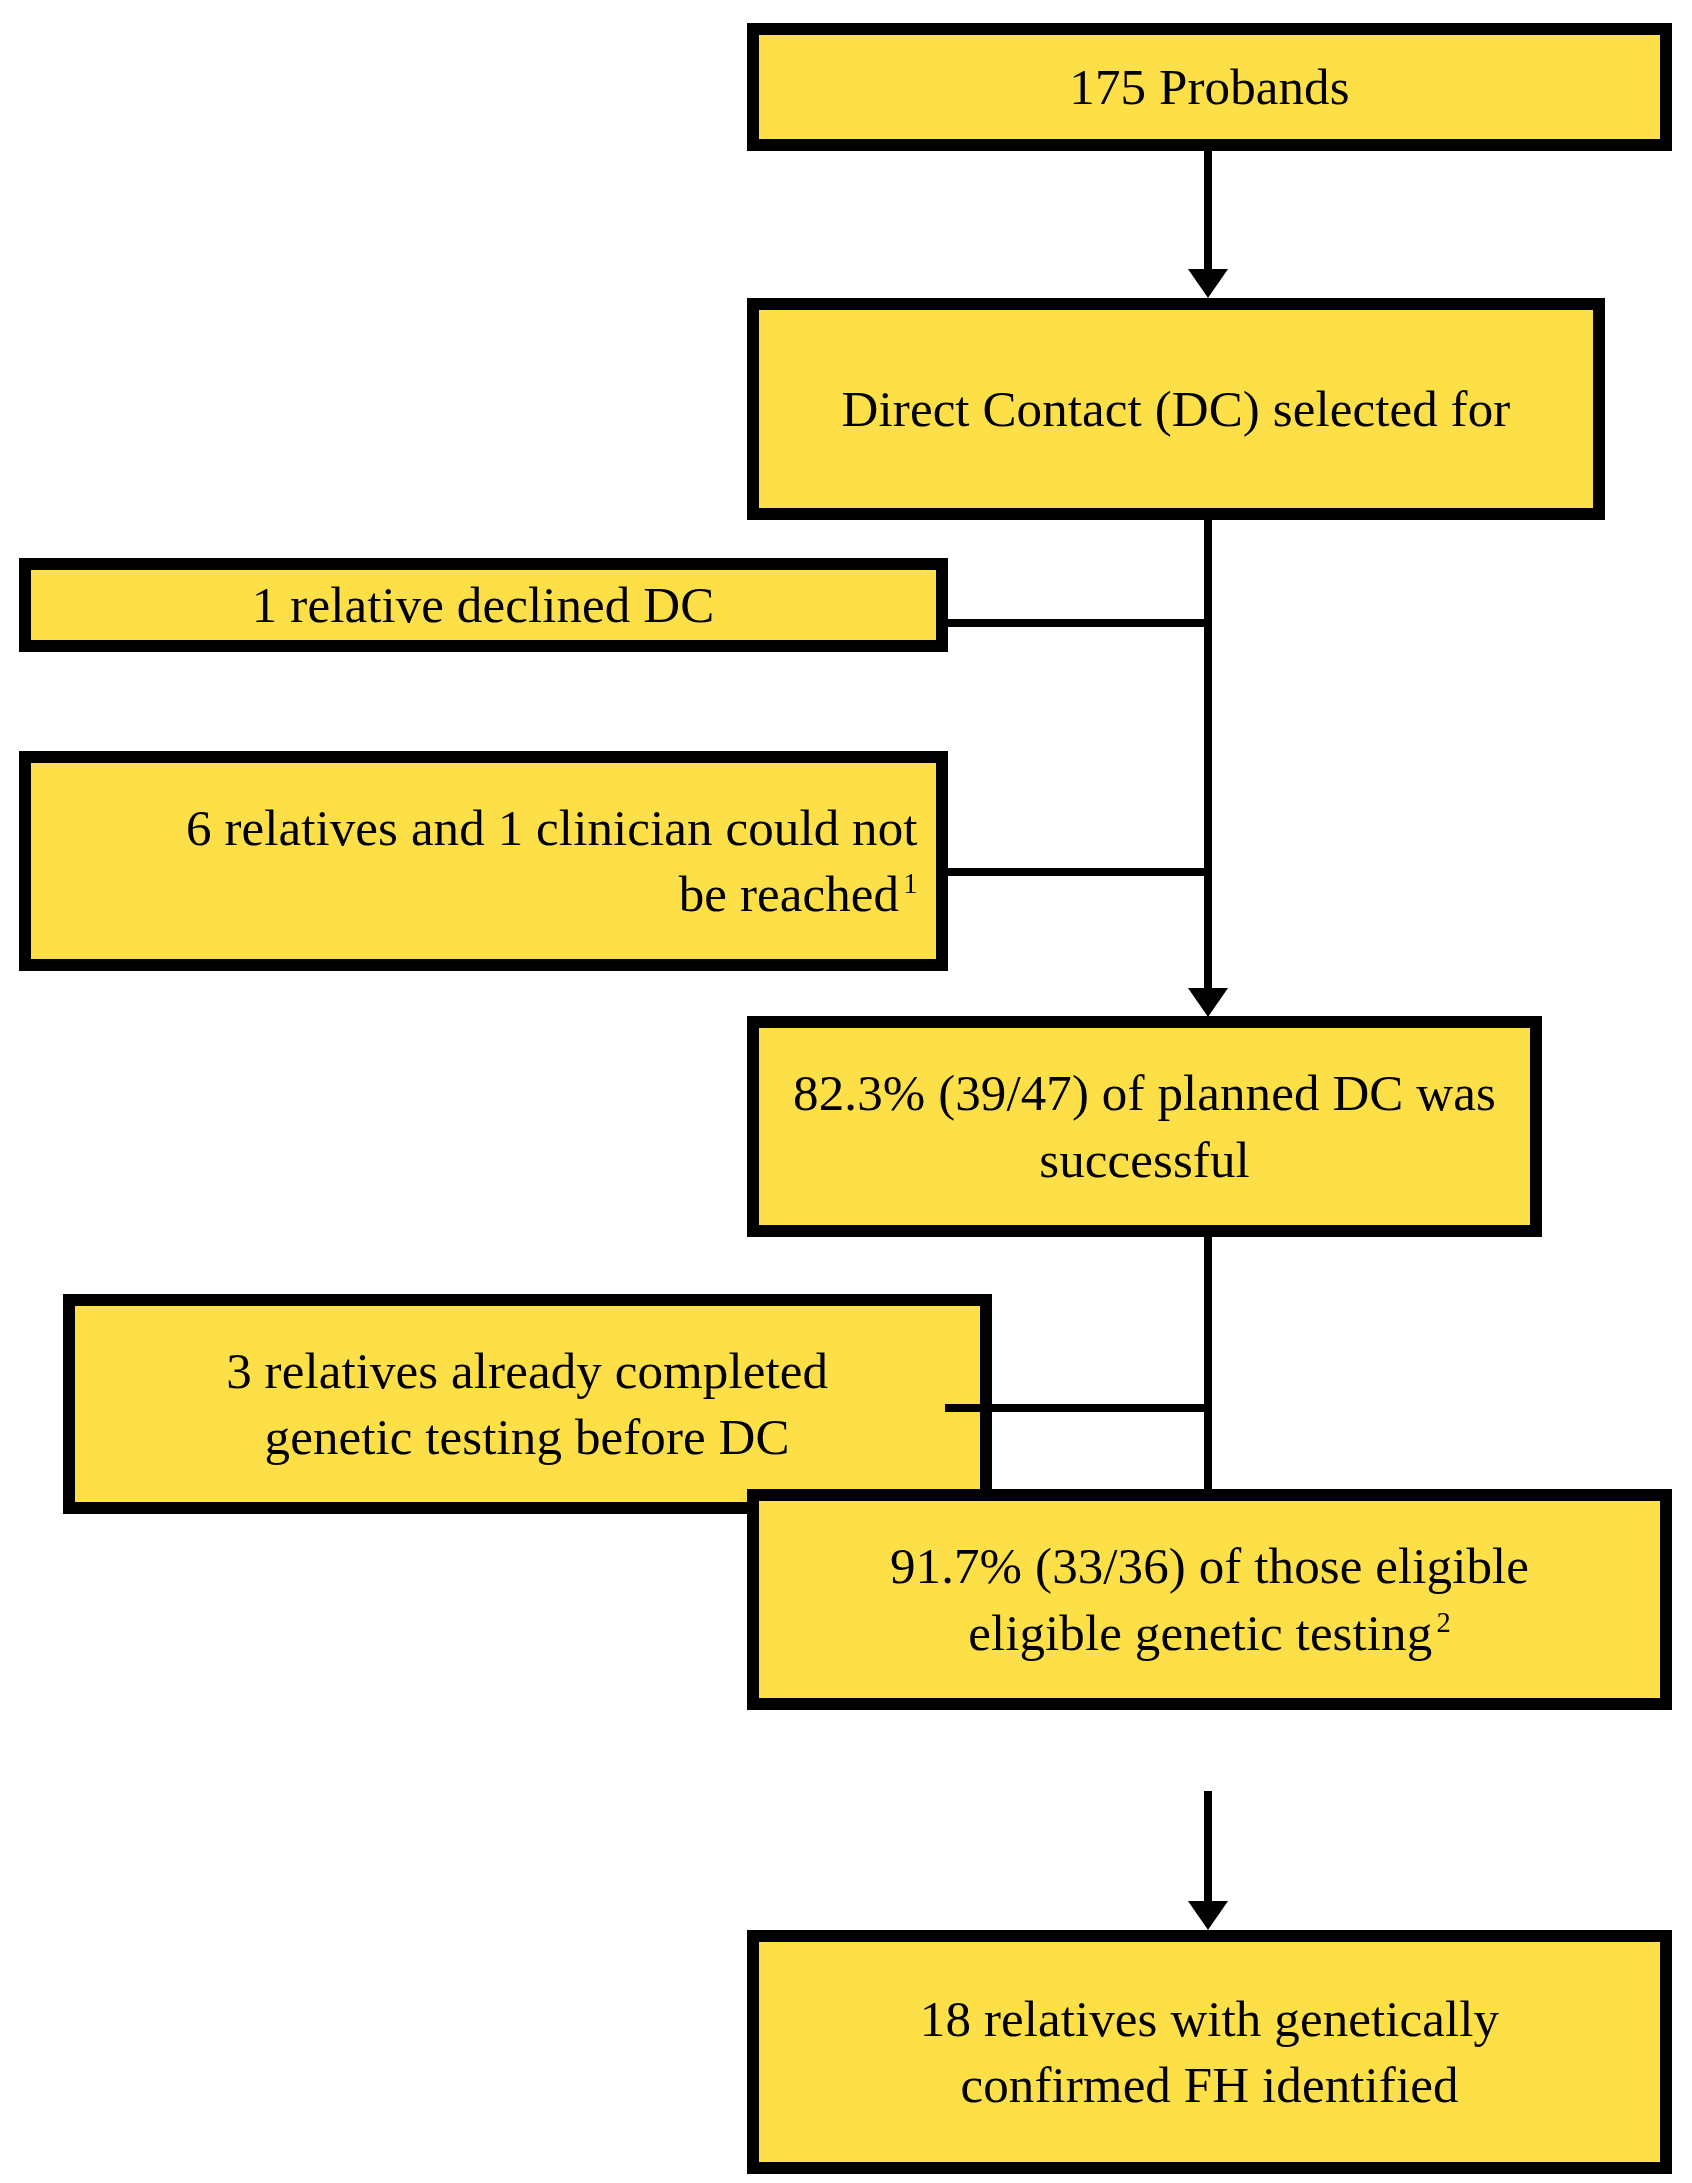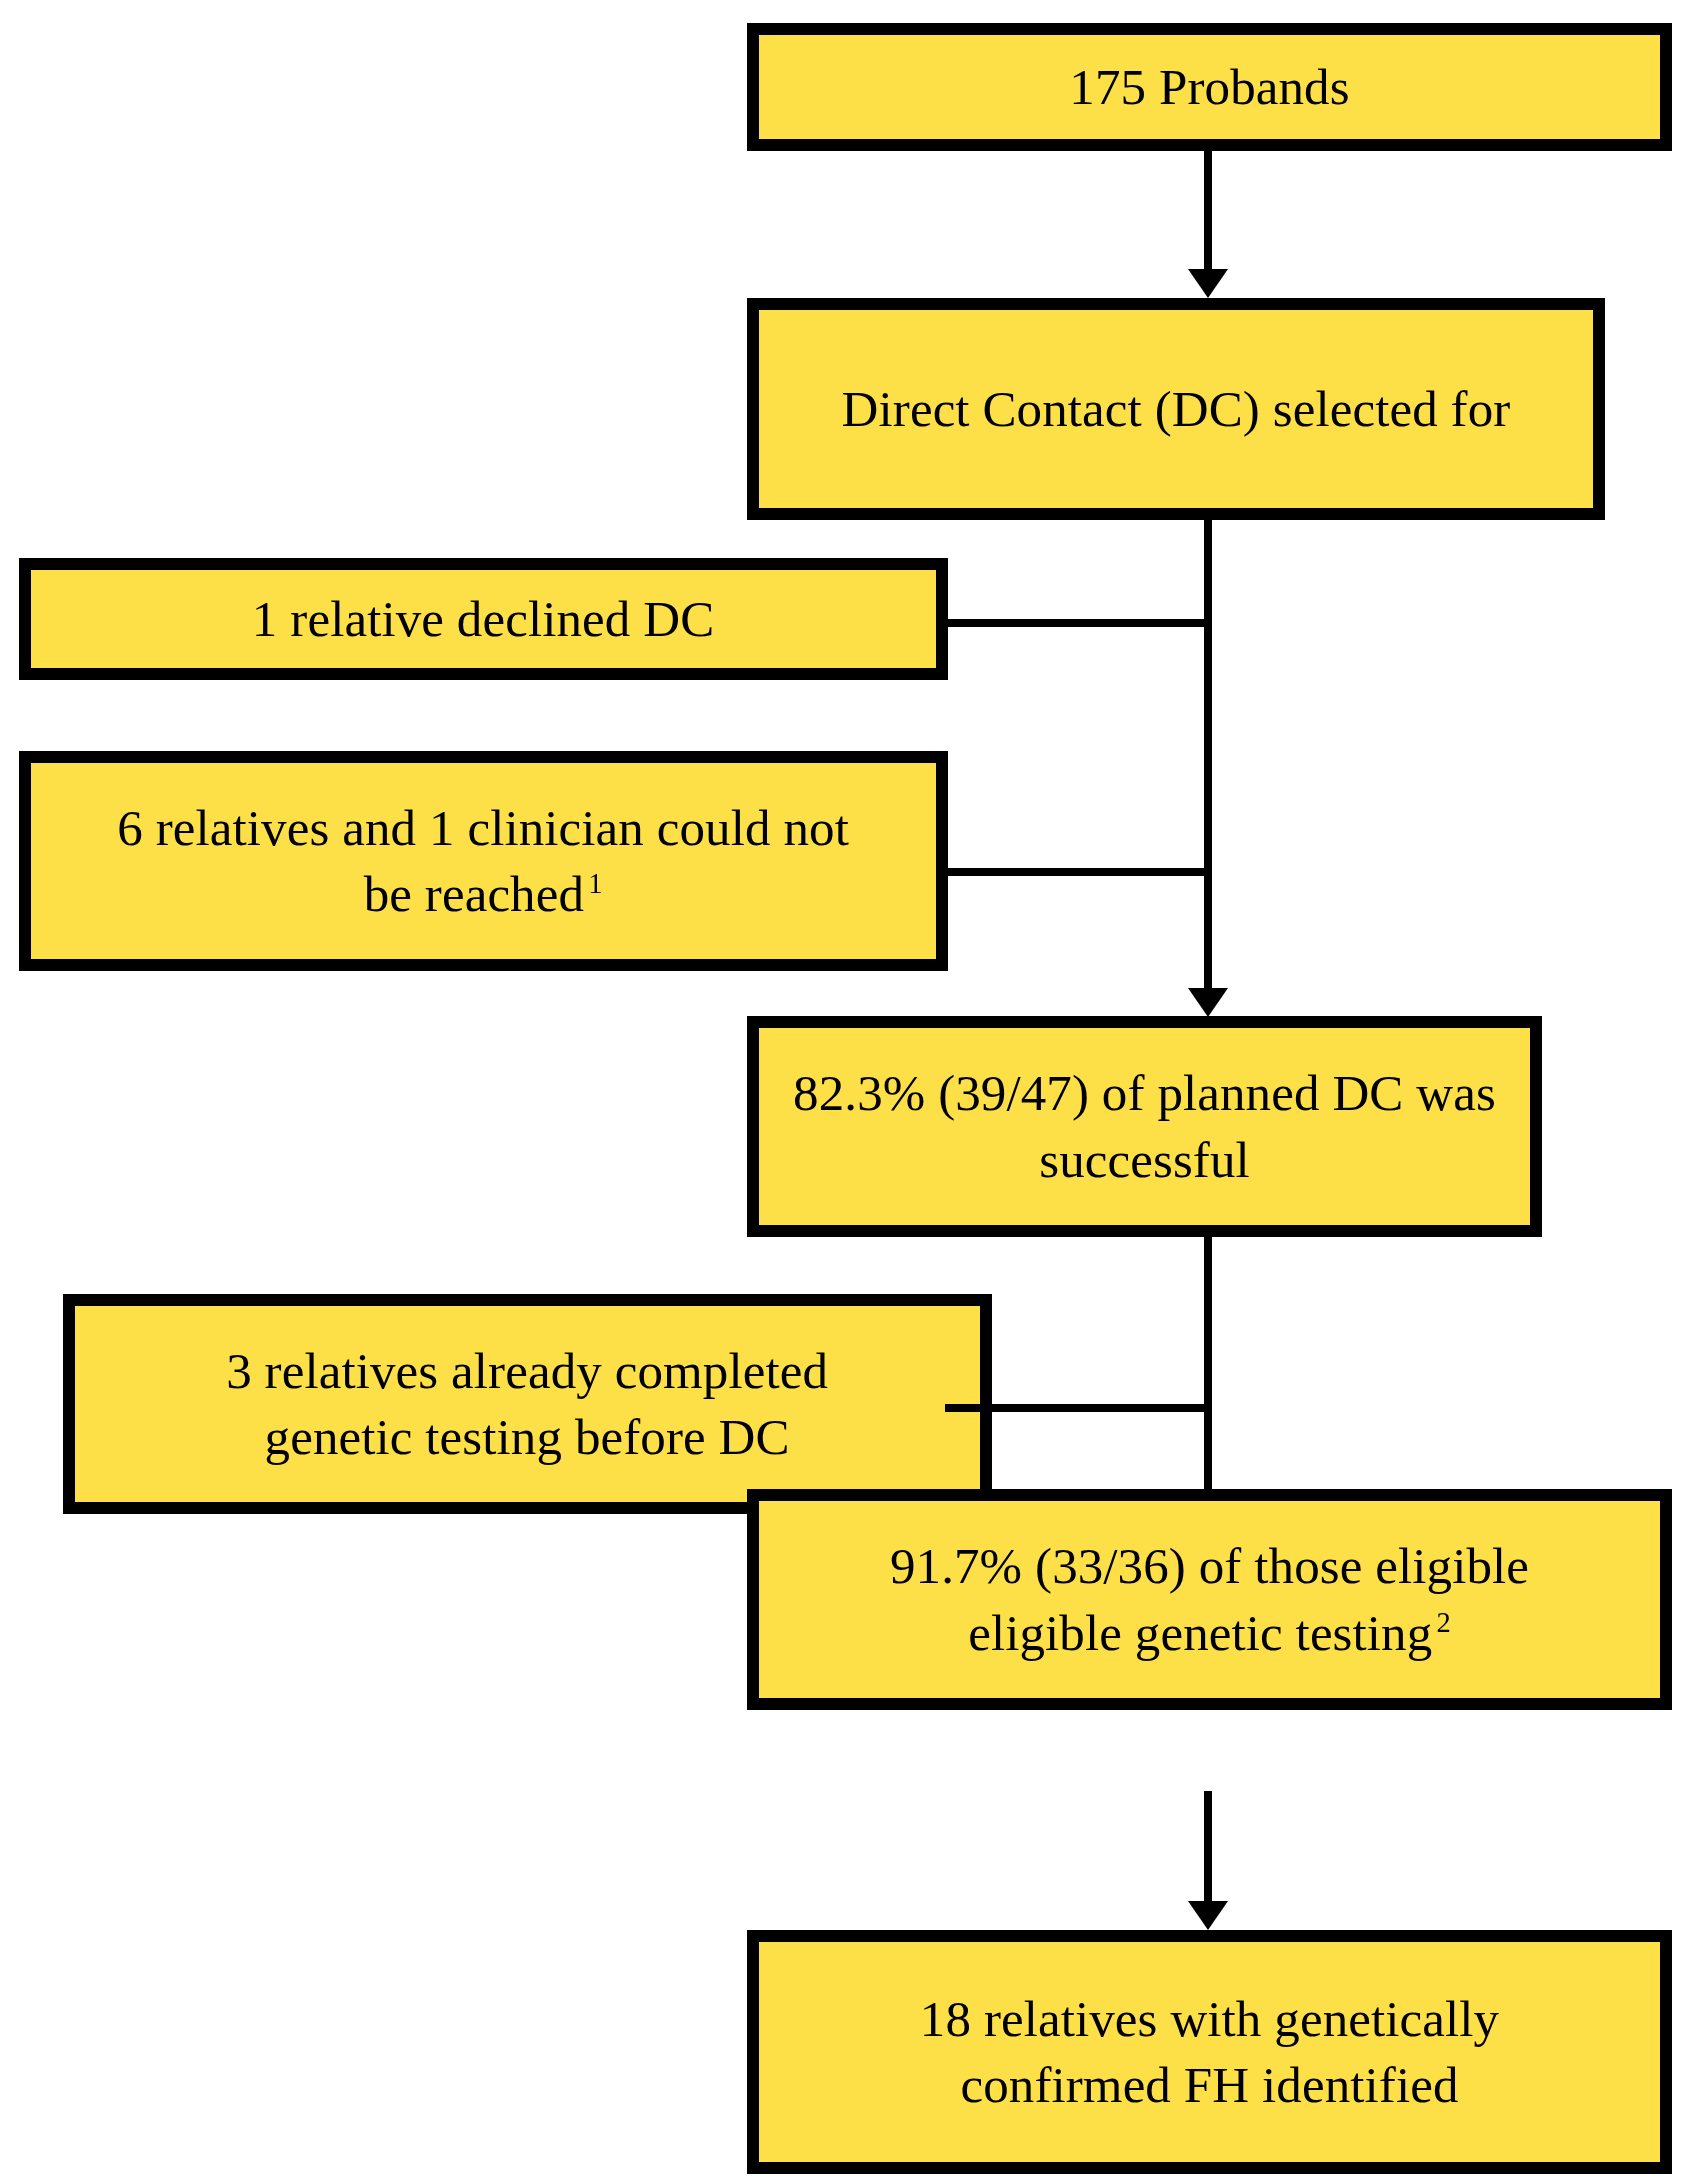--- a/index.html
+++ b/index.html
@@ -77,26 +77,26 @@
 
   <div class="fc-box" style="left:747px; top:298px; width:858px; height:222px;">
     <span class="fc-text">
       <span>Direct Contact (DC) selected for</span><br>
     </span>
   </div>
 
   <div class="v-line" style="left:1204px; top:520px; height:470px;"></div>
   <div class="arrow-head" style="left:1188px; top:988px;"></div>
 
-  <div class="fc-box" style="left:18.6px; top:558px; width:929px; height:122px;">
+  <div class="fc-box" style="left:18.6px; top:558px; width:929px; height:94px;">
     <span class="fc-text">1 relative declined DC</span>
   </div>
   <div class="h-line" style="left:945px; top:619px; width:264px;"></div>
 
-  <div class="fc-box" style="left:18.6px; top:751px; width:929px; height:220px;">
+  <div class="fc-box" style="left:18.6px; top:751px; width:929px; height:220px;text-align:right;">
     <span class="fc-text">
       <span>6 relatives and 1 clinician could not</span><br>
       <span>be reached</span><sup>1</sup>
     </span>
   </div>
   <div class="h-line" style="left:945px; top:868px; width:264px;"></div>
 
   <div class="fc-box" style="left:747px; top:1016px; width:795px; height:221px;">
     <span class="fc-text">
       <span>82.3% (39/47) of planned DC was</span><br>

